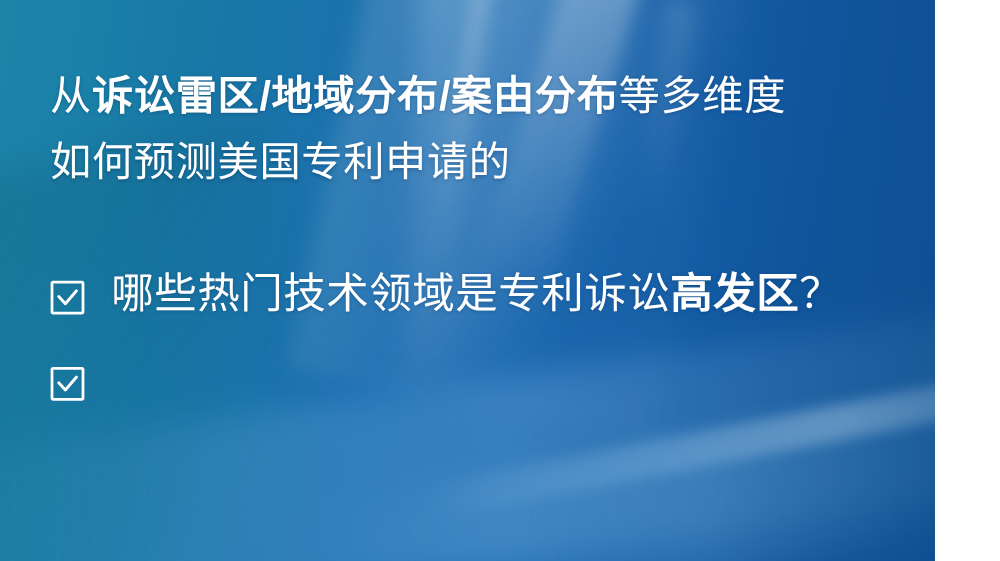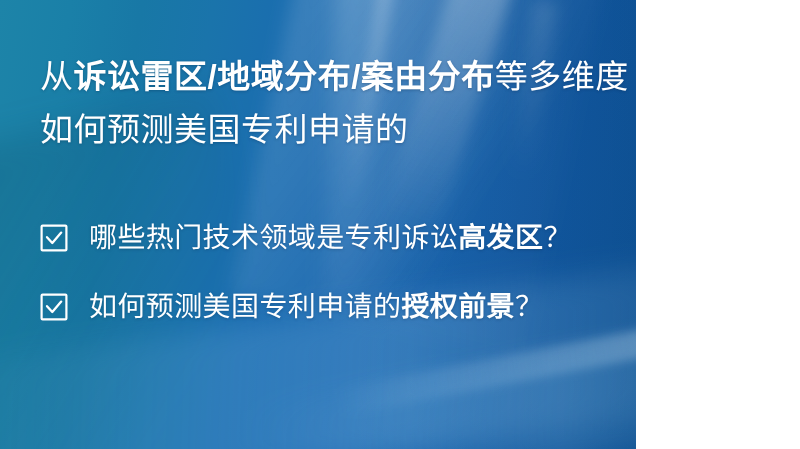--- a/index.html
+++ b/index.html
@@ -4,21 +4,21 @@
 <title>专利诉讼态势海报</title>
 <style>
   html, body {
     margin: 0;
     padding: 0;
     background: #ffffff;
   }
 
   #poster {
     position: relative;
-    width: 636px;
+    width: 748px;
     height: 449px;
     overflow: hidden;
     font-family: "Liberation Sans", "DejaVu Sans", sans-serif;
     
     background:
       linear-gradient(100deg,
         #1d84a8 0%,
         #1a80a8 10%,
         #1878a6 20%,
         #1a74ab 30%,
@@ -193,25 +193,26 @@
   }
 
   .checkbox-icon svg {
     display: block;
     width: 28px;
     height: 28px;
   }
 
   .bullet-text {
     color: #ffffff;
-    font-size: 28px;
+    font-size: 34px;
     line-height: 34px;
     letter-spacing: 0.4px;
     white-space: nowrap;
     text-shadow: 0 1px 3px rgba(0,30,60,0.26);
+    font-family: Liberation Mono, monospace;
   }
 
   .bullet-text .w-reg { font-weight: 400; }
   .bullet-text .w-bold { font-weight: 700; }
 </style>
 </head>
 <body>
 
 <div id="poster">
 
@@ -253,21 +254,18 @@
         </span>
       </div>
 
       <div class="bullet-row">
         <span class="checkbox-icon">
           <svg viewBox="0 0 28 28" xmlns="http://www.w3.org/2000/svg" aria-hidden="true">
             <rect x="1.6" y="1.6" width="24.8" height="24.8" rx="1" ry="1" fill="none" stroke="#ffffff" stroke-width="2.2"></rect>
             <polyline points="7,13.2 12.3,19 21.2,8.6" fill="none" stroke="#ffffff" stroke-width="2.3" stroke-linecap="round" stroke-linejoin="round"></polyline>
           </svg>
         </span>
-        <span class="bullet-text">
-          <span class="w-reg">如何预测美国专利申请的</span><span class="w-bold">授权前景</span><span class="w-reg">？</span>
-        </span>
       </div>
 
 
     </div>
   </div>
 </div>
 
 </body></html>

